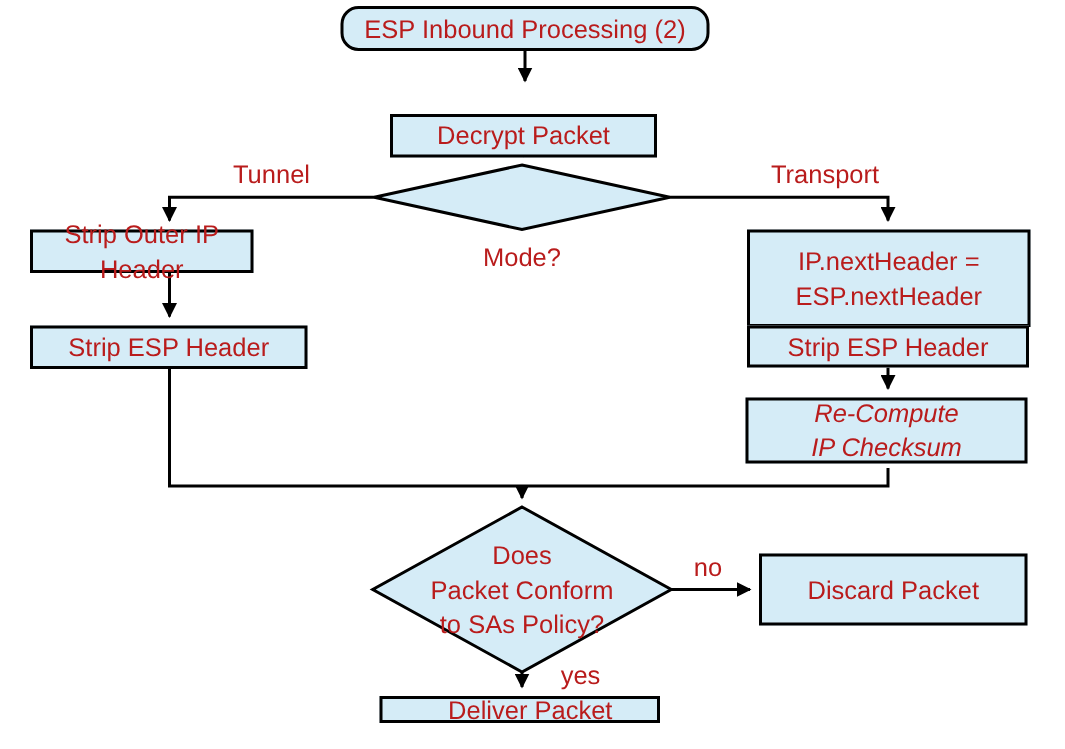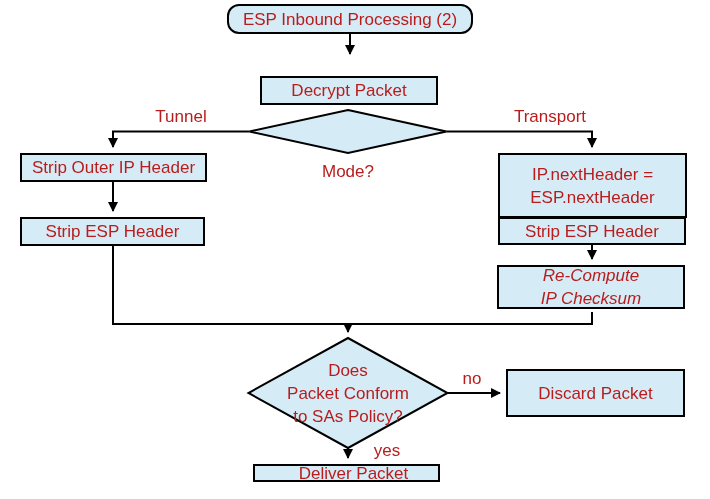--- a/index.html
+++ b/index.html
@@ -95,21 +95,21 @@
   <div class="node terminator" style="left:227px; top:4px; width:246px; height:30px;">ESP Inbound Processing (2)</div>
 
   <div class="node" style="left:260px; top:58px; width:178px; height:29px;margin-top:18px;">Decrypt Packet</div>
 
   <div class="dlabel" style="left:298px; top:118px; width:100px; height:27px;margin-top:40px;">Mode?</div>
 
   <div class="elabel" style="left:136px; top:107px; width:90px;">Tunnel</div>
 
   <div class="elabel" style="left:503px; top:107px; width:94px;">Transport</div>
 
-  <div class="node" style="left:20px; top:153px; width:187px; height:29px;">Strip Outer IP Header</div>
+  <div class="node" style="left:20px; top:153px; width:149px; height:29px;">Strip Outer IP Header</div>
 
   <div class="node" style="left:20px; top:217px; width:185px; height:29px;">Strip ESP Header</div>
 
   <div class="node" style="left:498px; top:153px; width:189px; height:65px;">IP.nextHeader =
 ESP.nextHeader</div>
 
   <div class="node" style="left:498px; top:217px; width:188px; height:28px;">Strip ESP Header</div>
 
   <div class="node" style="left:497px; top:265px; width:188px; height:44px;font-style:italic;">Re-Compute
 IP Checksum</div>

